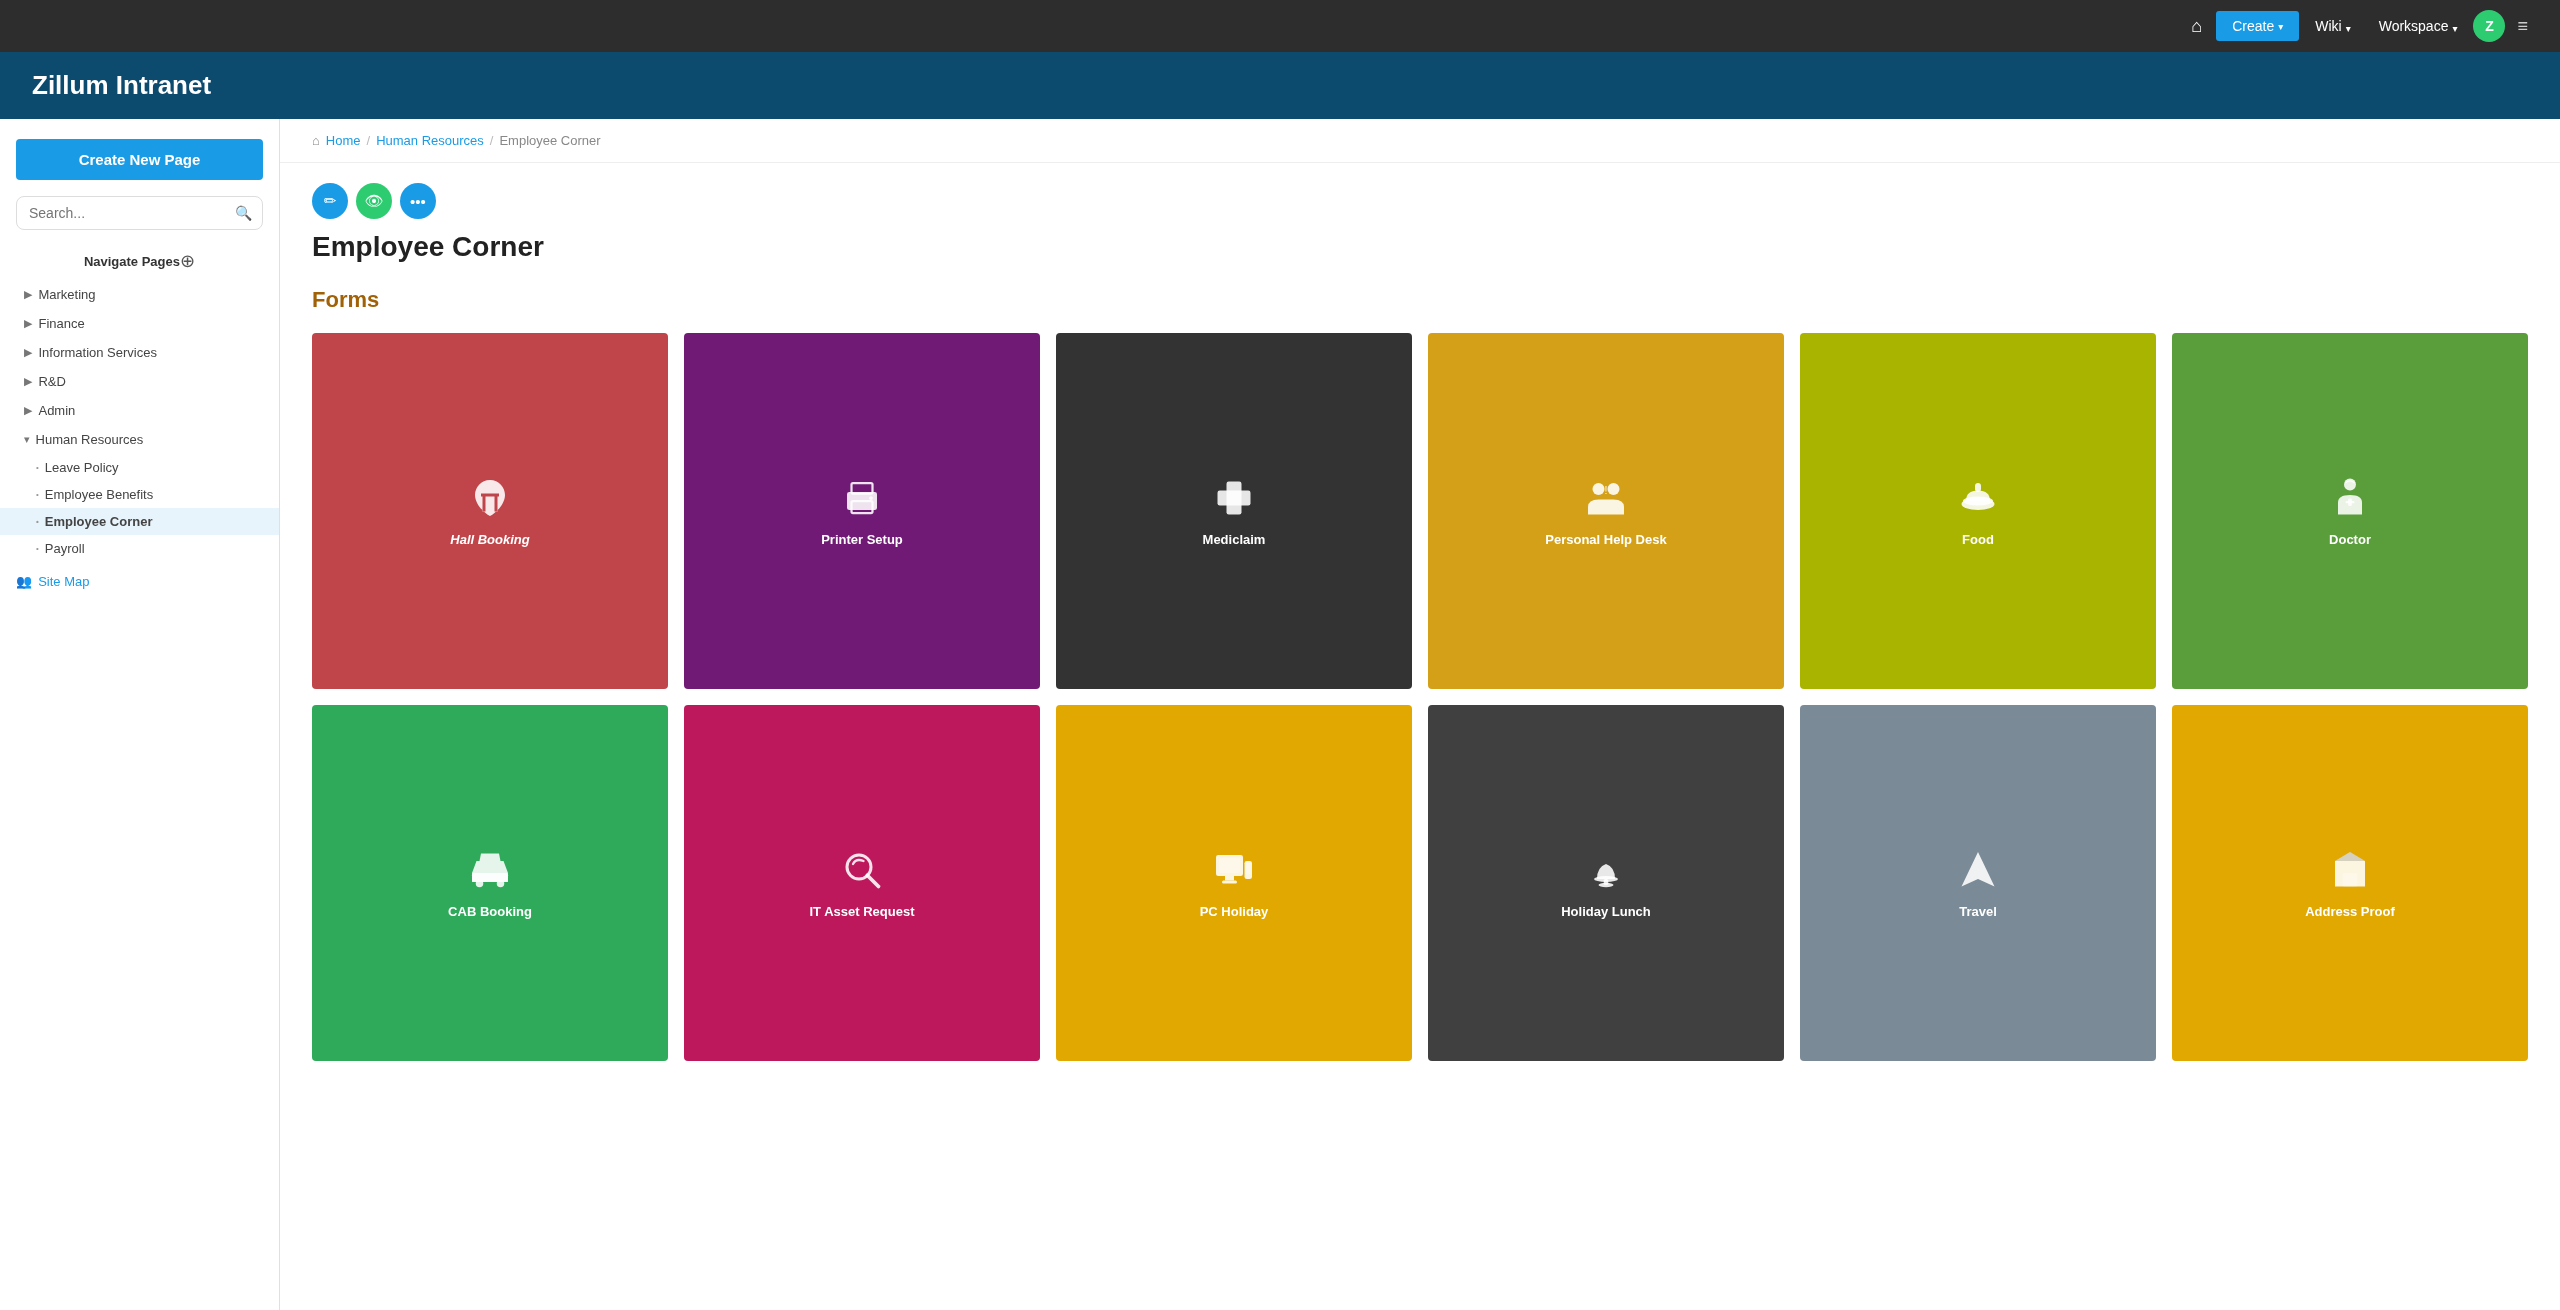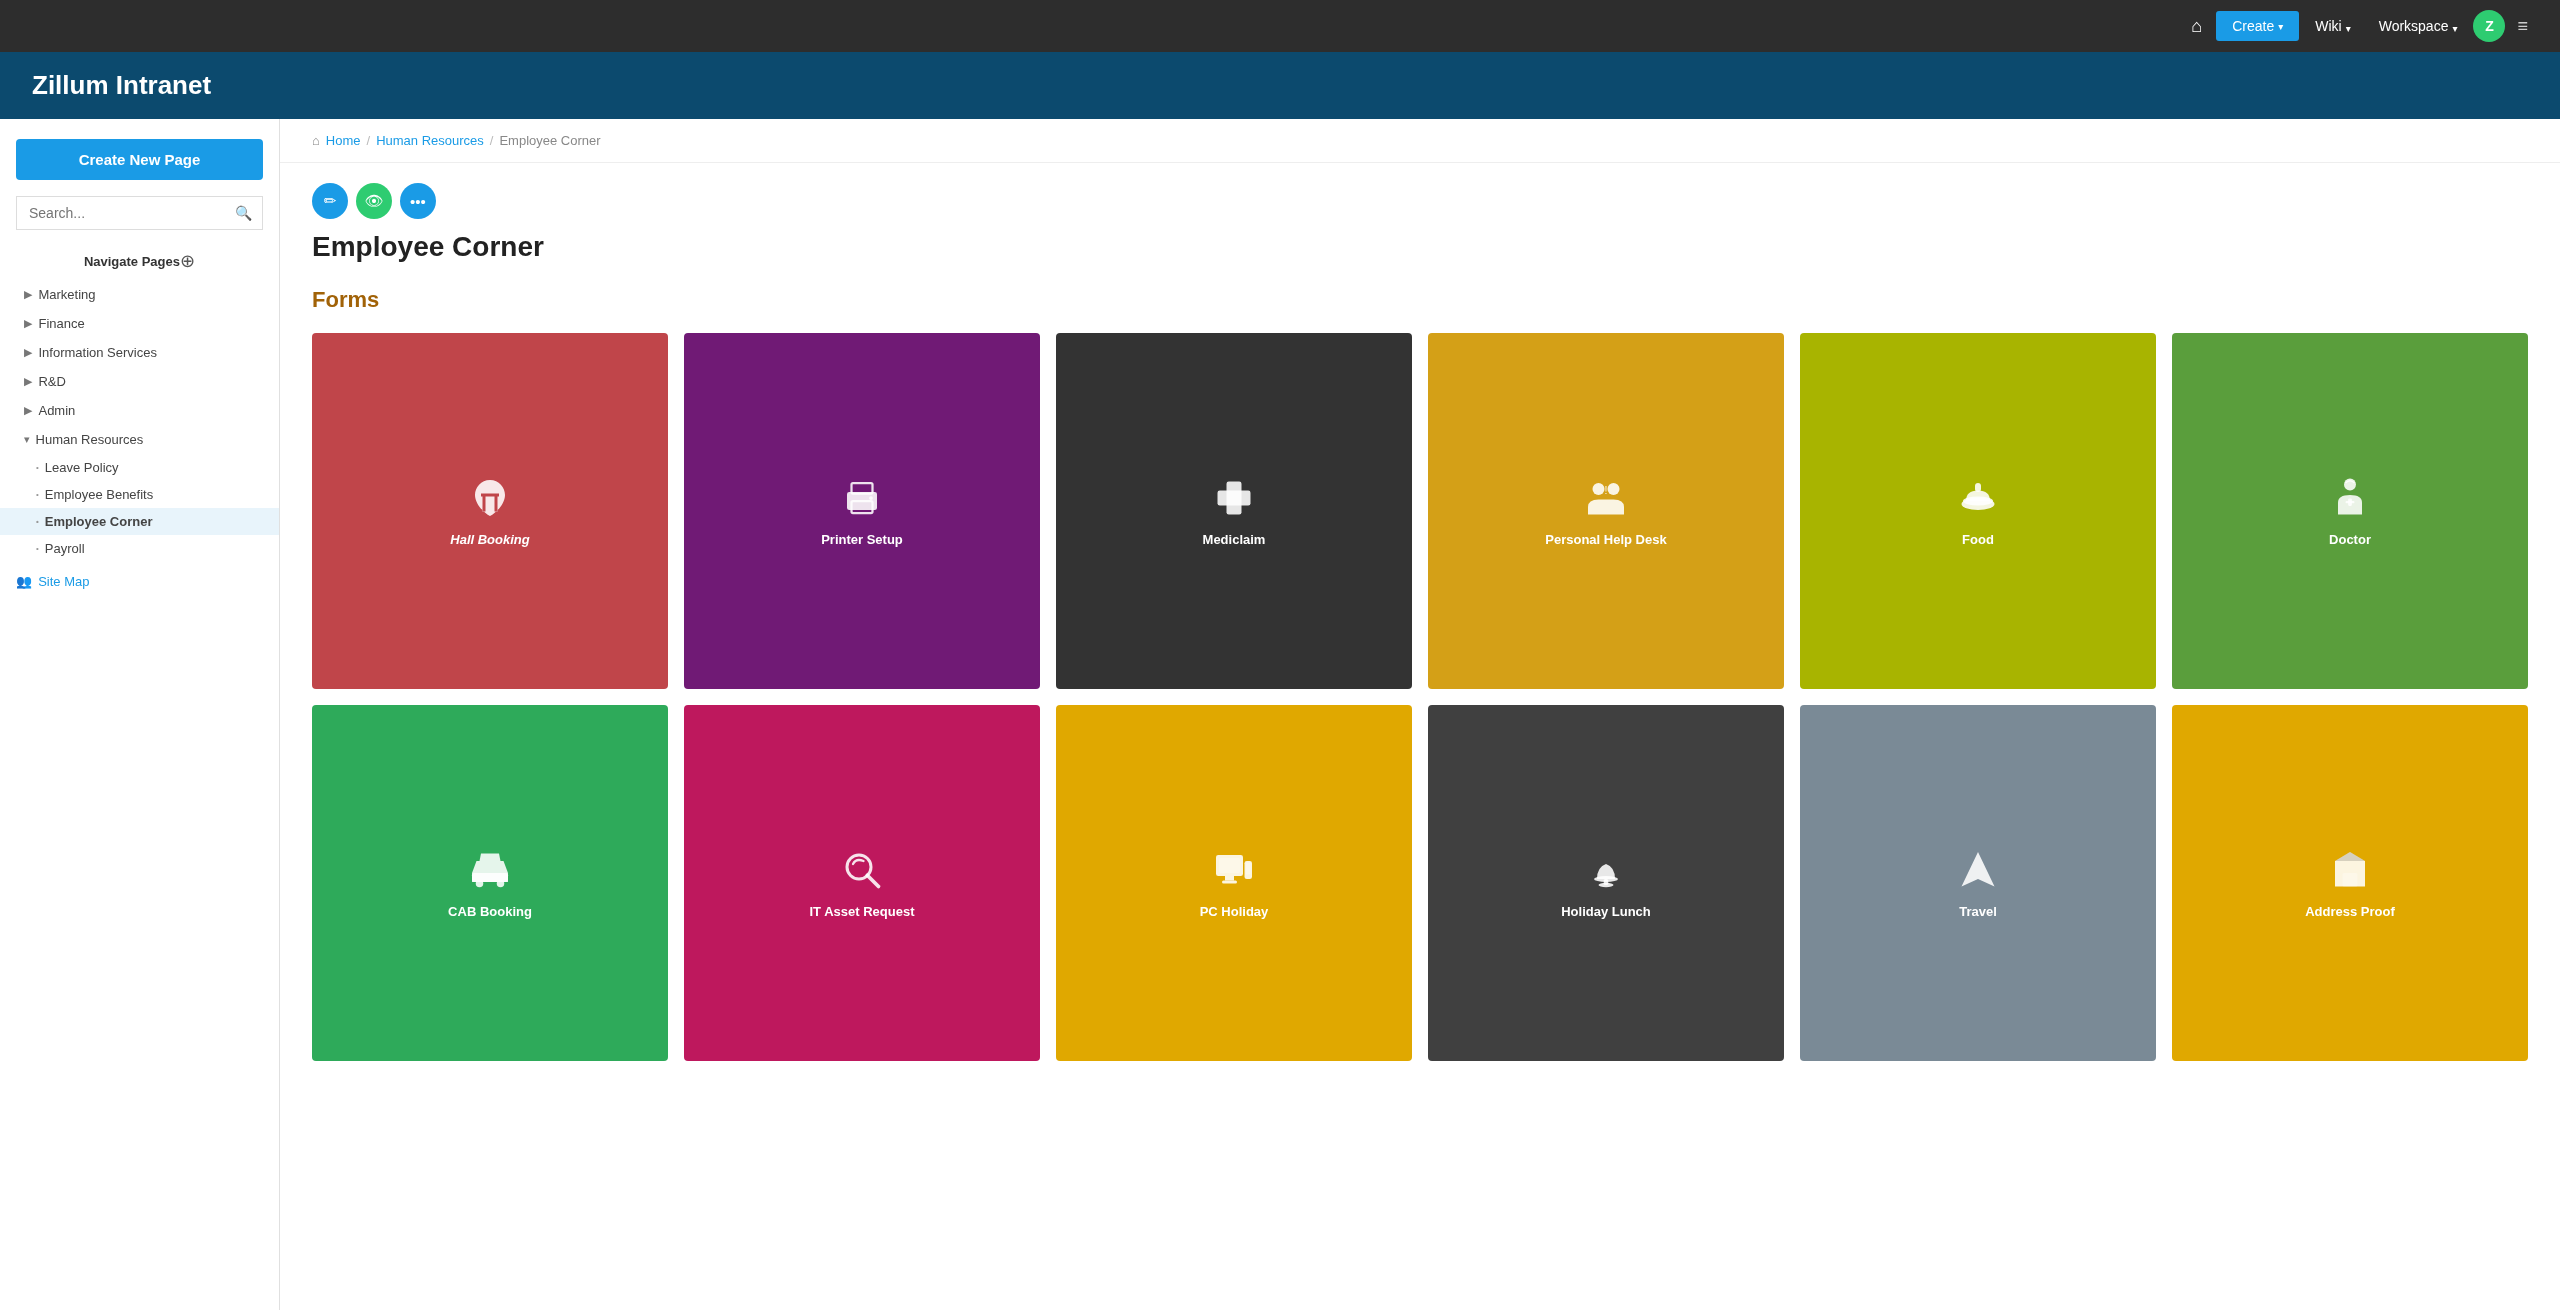--- a/index.html
+++ b/index.html
@@ -108,21 +108,21 @@
       width: calc(100% - 32px);
     }
     .sidebar-search {
       margin: 0 16px 20px 16px;
       position: relative;
     }
     .sidebar-search input {
       width: 100%;
       padding: 8px 32px 8px 12px;
       border: 1px solid #ddd;
-      border-radius: 0;
+      border-radius: 8px;
       font-size: 14px;
       color: #555;
     }
     .sidebar-search-icon {
       position: absolute;
       right: 10px;
       top: 50%;
       transform: translateY(-50%);
       color: #999;
       font-size: 14px;

